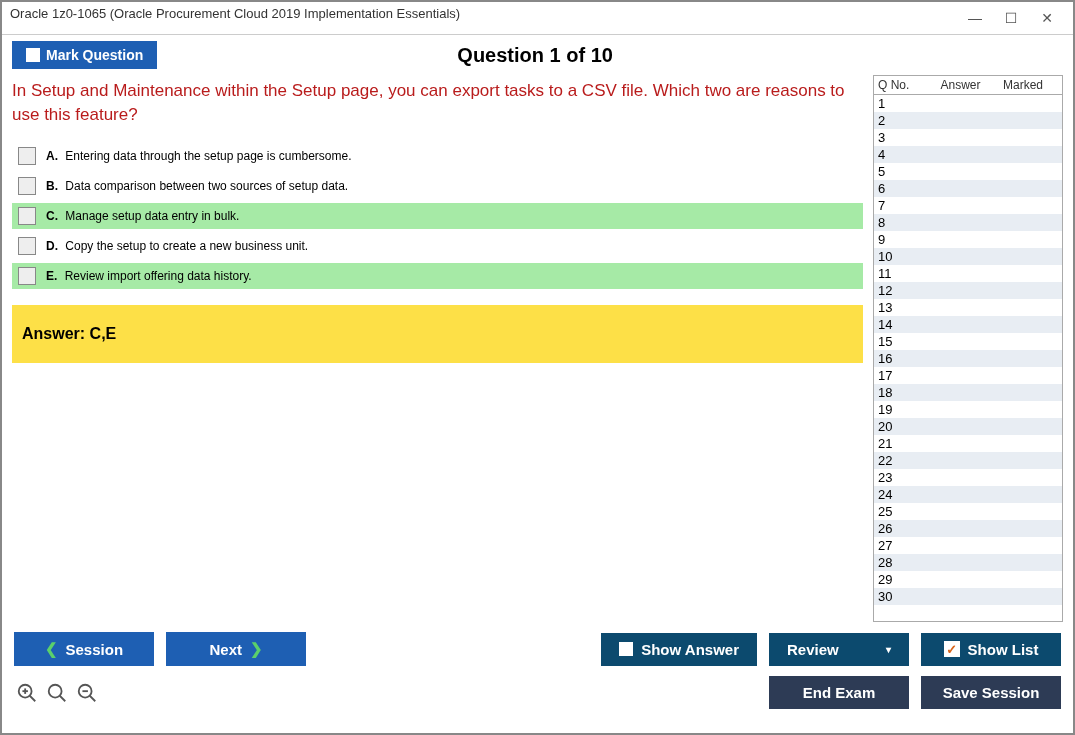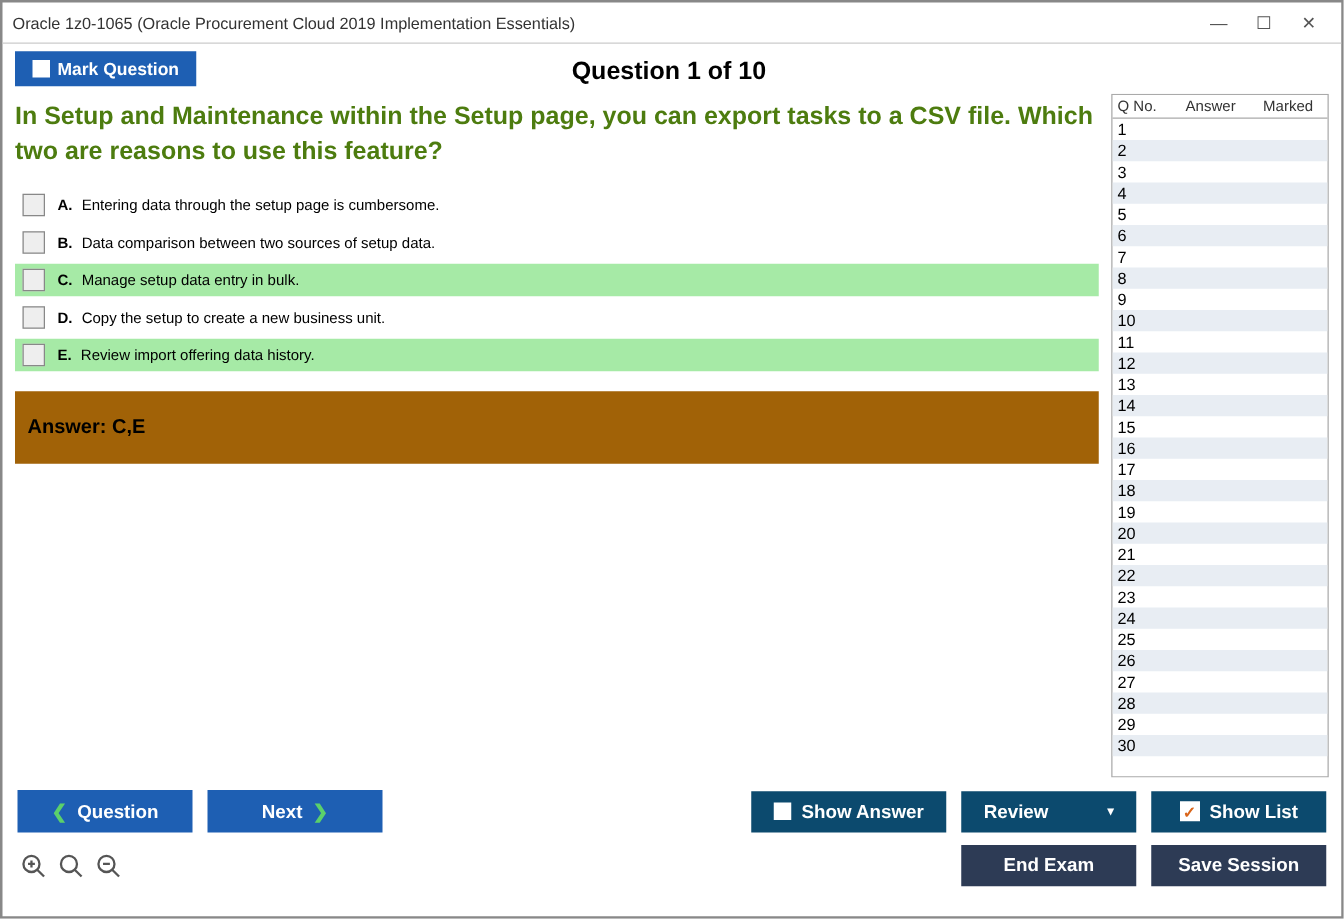--- a/index.html
+++ b/index.html
@@ -14,39 +14,38 @@
   .window {
     width: 1075px;
     height: 735px;
     border: 2px solid #888;
     display: flex;
     flex-direction: column;
     background: #fff;
   }
   .titlebar {
     display: flex;
-    align-items: center;
     padding: 4px 8px;
     border-bottom: 1px solid #ccc;
     font-size: 13px;
     color: #333;
   }
   .titlebar .title { flex: 1; }
   .titlebar .win-btn {
     width: 36px;
     height: 24px;
     display: inline-flex;
     align-items: center;
     justify-content: center;
     color: #555;
     font-size: 14px;
   }
   .header-row {
     display: flex;
-    align-items: flex-end;
+    align-items: center;
     padding: 6px 10px 6px 10px;
   }
   .mark-btn {
     background: #1e5fb3;
     color: #fff;
     padding: 6px 14px;
     font-weight: bold;
     font-size: 14px;
     display: inline-flex;
     align-items: center;
@@ -69,25 +68,24 @@
     padding: 0 10px;
   }
   .left {
     flex: 1;
     display: flex;
     flex-direction: column;
     padding-right: 10px;
     overflow: hidden;
   }
   .question-text {
-    font-size: 20px;
-    color: #4d7c0f;
+    font-size: 17px;
+    color: #b91c1c;
     line-height: 1.4;
     margin: 4px 0 16px 0;
-    font-weight: bold;
   }
   .choices { }
   .choice {
     display: flex;
     align-items: center;
     gap: 10px;
     padding: 4px 6px;
     margin-bottom: 4px;
     font-size: 12px;
   }
@@ -95,43 +93,43 @@
     background: #a6eaa6;
   }
   .choice .cbox {
     width: 18px; height: 18px;
     border: 1px solid #888;
     background: #eee;
     flex-shrink: 0;
   }
   .choice-label { font-weight: bold; margin-right: 4px; }
   .answer-box {
-    background: #a16207;
+    background: #fde047;
     padding: 20px 10px;
     margin-top: 12px;
     font-size: 16px;
     font-weight: bold;
   }
   .right {
-    width: 174px;
+    width: 190px;
     border: 1px solid #aaa;
     display: flex;
     flex-direction: column;
     font-size: 13px;
   }
   .right-head {
     display: flex;
     border-bottom: 1px solid #aaa;
     padding: 2px 4px;
     font-size: 12px;
     color: #333;
   }
   .col-qno { width: 40px; }
   .col-ans { flex: 1; text-align: center; }
-  .col-marked { width: 55px; text-align: center; }
+  .col-marked { width: 55px; }
   .right-body {
     flex: 1;
     overflow-y: scroll;
   }
   .qrow {
     display: flex;
     padding: 0 4px;
     font-size: 13px;
     line-height: 17px;
   }
@@ -402,21 +400,21 @@
           </div>
         </div>
     </div>
 
   </div>
 
   <div class="footer">
     <div class="btn-row">
       <div class="btn btn-blue">
         <span class="chev-l">❮</span>
-        <span>Question</span>
+        <span>Session</span>
       </div>
       <div class="btn btn-blue">
         <span>Next</span>
         <span class="chev-r">❯</span>
       </div>
       <div class="spacer"></div>
       <div class="btn btn-orange">
         <span class="sq"></span>
         <span>Show Answer</span>
       </div>

